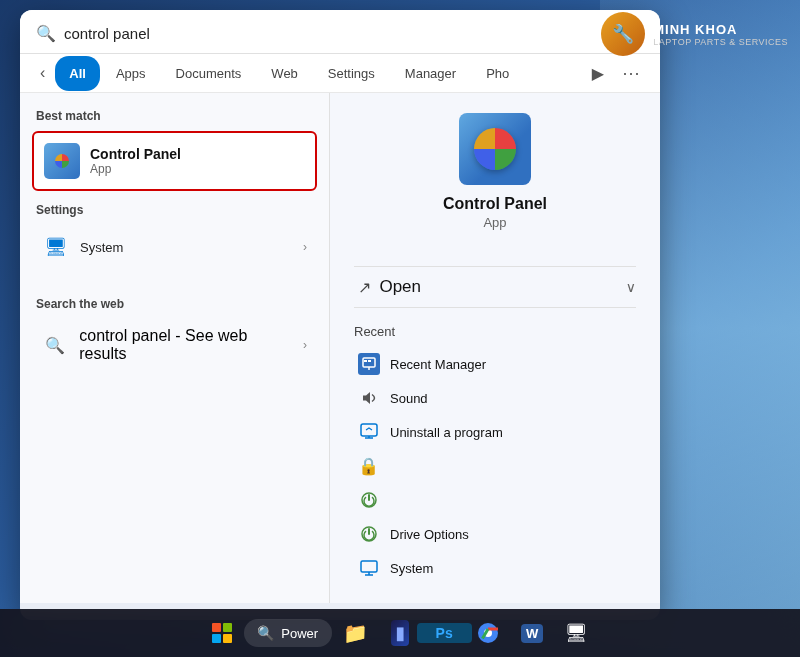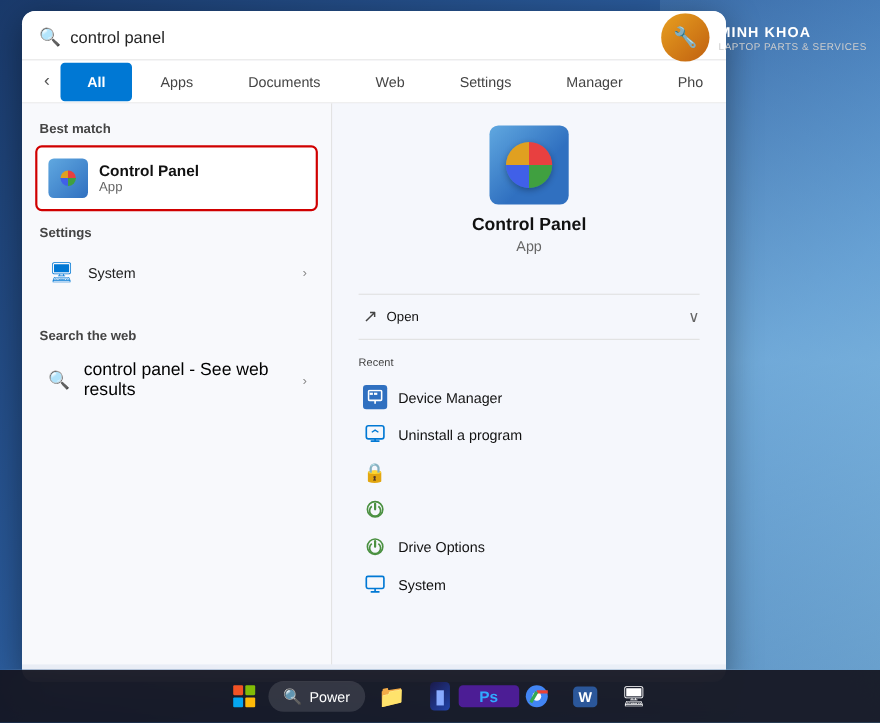--- a/index.html
+++ b/index.html
@@ -115,24 +115,24 @@
       background: none;
       border: none;
       padding: 10px 8px;
       cursor: pointer;
       color: #555;
       font-size: 16px;
       display: flex;
       align-items: center;
     }
     .tab {
-      padding: 10px 24px;
+      padding: 10px 14px;
       font-size: 13px;
       cursor: pointer;
-      border-radius: 4px;
+      border-radius: 14px;
       color: #444;
       border: none;
       background: none;
       font-family: 'Segoe UI', Arial, sans-serif;
     }
     .tab.active {
       background: #0078d4;
       color: white;
       font-weight: 600;
     }
@@ -155,21 +155,21 @@
     }
 
     
     .content-area {
       display: flex;
       height: calc(100% - 100px);
     }
 
     
     .left-panel {
-      width: 282px;
+      width: 310px;
       padding: 16px 12px;
       overflow-y: auto;
       border-right: 1px solid #e0e0e0;
       background: rgba(248,249,252,0.98);
     }
 
     .section-label {
       font-size: 12px;
       font-weight: 600;
       color: #444;
@@ -321,37 +321,37 @@
       border-top: 1px solid #e0e0e0;
       border-bottom: 1px solid #e0e0e0;
       cursor: pointer;
     }
     .action-icon {
       color: #444;
       font-size: 16px;
       margin-left: 4px;
     }
     .action-label {
-      font-size: 12px;
+      font-size: 17px;
       color: #111;
       font-weight: 500;
     }
     .expand-btn {
       margin-left: auto;
       color: #666;
       font-size: 14px;
       cursor: pointer;
     }
 
     
     .recent-section {
       margin-top: 16px;
     }
     .recent-label {
-      font-size: 10px;
+      font-size: 13px;
       color: #444;
       font-weight: 400;
       margin-bottom: 8px;
     }
     .recent-item {
       display: flex;
       align-items: center;
       gap: 10px;
       padding: 6px 4px;
       cursor: pointer;
@@ -582,23 +582,32 @@
 
         <div class="recent-item">
           <div class="dev-mgr-icon recent-icon">
             <svg width="14" height="14" viewBox="0 0 14 14" fill="none">
                 <rect x="1" y="1" width="12" height="9" rx="1" stroke="white" stroke-width="1.5" fill="none"></rect>
                 <rect x="2" y="3" width="3" height="2" fill="white"></rect>
                 <rect x="6" y="3" width="3" height="2" fill="white"></rect>
                 <line x1="7" y1="10" x2="7" y2="13" stroke="white" stroke-width="1.5"></line>
               </svg>
           </div>
-          <span class="recent-item-label">Device Manager</span>
-        </div>
-
+          <span class="recent-item-label">Recent Manager</span>
+        </div>
+
+        <div class="recent-item">
+          <div class="sound-icon-wrap recent-icon">
+            <svg width="18" height="18" viewBox="0 0 18 18" fill="#555">
+                <path d="M3 6.5v5h3l4 3.5v-12L6 6.5H3z"></path>
+                <path d="M12 5.5c1.5 1 2.5 2.2 2.5 3.5S13.5 11.5 12 12.5" stroke="#555" stroke-width="1.5" fill="none"></path>
+              </svg>
+          </div>
+          <span class="recent-item-label">Sound</span>
+        </div>
 
         <div class="recent-item">
           <div class="recent-icon" style="color:#0078d4;font-size:16px;">
             <svg width="20" height="20" viewBox="0 0 20 20" fill="none">
                 <rect x="2" y="2" width="16" height="12" rx="2" stroke="#0078d4" stroke-width="1.5"></rect>
                 <path d="M6 16h8M10 14v2" stroke="#0078d4" stroke-width="1.5"></path>
                 <path d="M7 8l3-2 3 2" stroke="#0078d4" stroke-width="1.2" fill="none"></path>
               </svg>
           </div>
           <span class="recent-item-label">Uninstall a program</span>
@@ -662,21 +671,21 @@
 
   <div class="taskbar-item">
     <span>📁</span>
   </div>
 
   <div class="taskbar-item">
     <span style="font-size:18px;background:linear-gradient(135deg,#1a1a4a,#2244aa);border-radius:4px;padding:2px 4px;color:#88aaff;">▮</span>
   </div>
 
   <div class="taskbar-item">
-    <span style="font-size:14px;background:#4c1d95;border-radius:4px;padding:2px 19px;color:#31a8ff;font-weight:bold;">Ps</span>
+    <span style="font-size:14px;background:#0c4a6e;border-radius:4px;padding:2px 19px;color:#31a8ff;font-weight:bold;">Ps</span>
   </div>
 
   <div class="taskbar-item">
     <svg width="24" height="24" viewBox="0 0 24 24">
       <circle cx="12" cy="12" r="10" fill="#4285f4"></circle>
       <circle cx="12" cy="12" r="4" fill="white"></circle>
       <path d="M12 8h10" stroke="#ea4335" stroke-width="3"></path>
       <path d="M12 8L6.5 17.5" stroke="#34a853" stroke-width="3"></path>
       <path d="M6.5 17.5L17 17.5" stroke="#fbbc04" stroke-width="0"></path>
     </svg>

